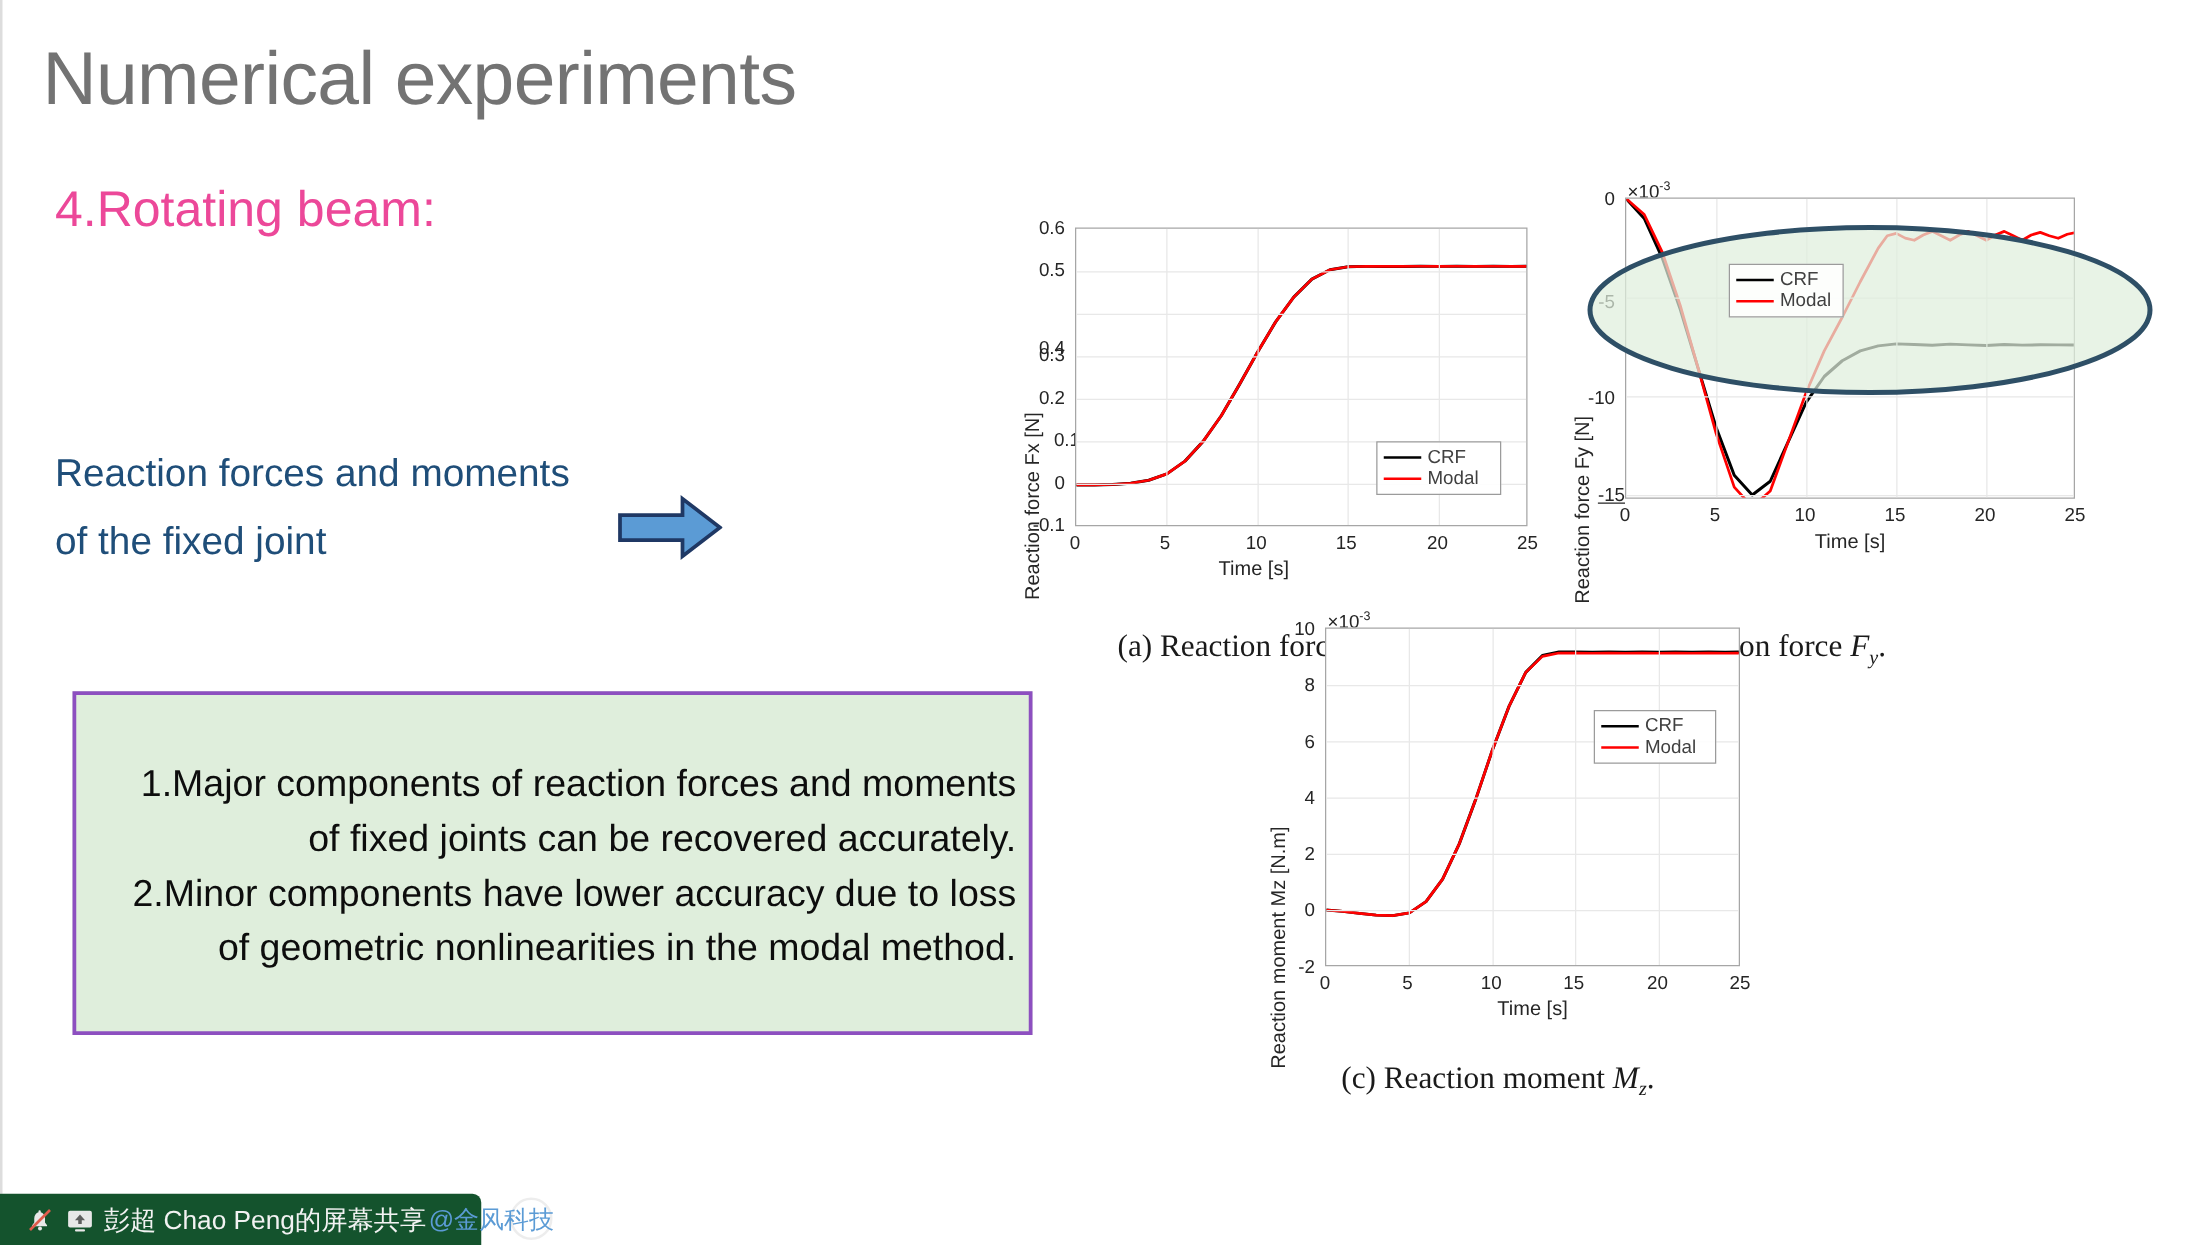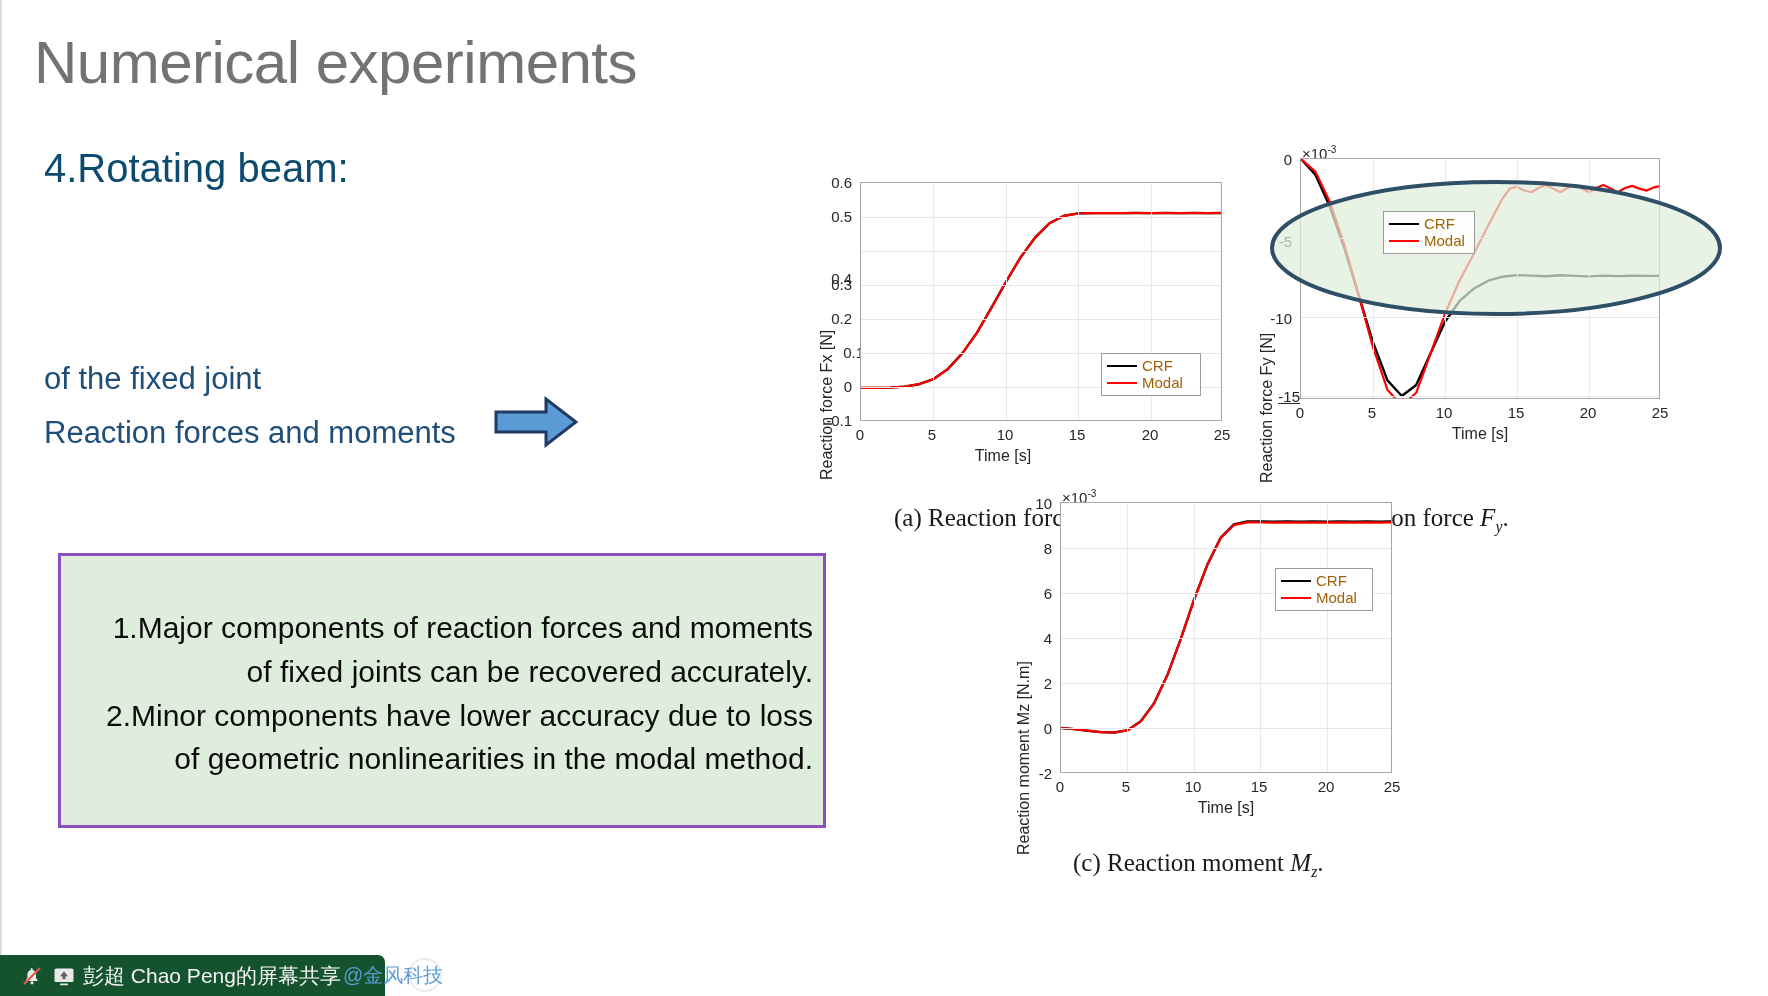--- a/index.html
+++ b/index.html
@@ -18,21 +18,21 @@
   #slide-title{
     position:absolute;left:34px;top:31px;
     font-size:60px;line-height:1.05;
     color:#737373;letter-spacing:-0.5px;
     white-space:nowrap;
   }
 
   
   #section-heading{
     position:absolute;left:44px;top:146px;
-    font-size:40px;color:#0c4a6e;white-space:nowrap;
+    font-size:40px;color:#ec4899;white-space:nowrap;
   }
   #subject-line{
     position:absolute;left:44px;top:352px;
     font-size:31px;color:#1f4e79;line-height:1.75;
     width:520px;
   }
 
   
   .arrow-wrap{position:absolute;left:494px;top:394px;width:84px;height:56px;}
 
@@ -67,21 +67,21 @@
   .expo sup{font-size:10px;vertical-align:super;}
 
   .legend{
     position:absolute;box-sizing:border-box;
     border:1px solid #9b9b9b;background:rgba(255,255,255,0.88);
     padding:3px 6px 4px 5px;
   }
   .legrow{display:flex;align-items:center;height:17px;}
   .legline{width:30px;height:0;border-top:2.5px solid #000;margin-right:5px;}
   .legline.red{border-top-color:#ff0000;}
-  .legtxt{font-size:15px;color:#a16207;line-height:1;}
+  .legtxt{font-size:15px;color:#404040;line-height:1;}
 
   .caption{
     position:absolute;font-family:"Liberation Serif",serif;
     font-size:25px;color:#1a1a1a;white-space:nowrap;
   }
   .caption i{font-family:"Liberation Serif",serif;font-style:italic;}
   .caption sub{font-size:16px;font-style:italic;}
 
   
   .ellipse-wrap{position:absolute;left:1268px;top:178px;width:460px;height:140px;}
@@ -102,22 +102,22 @@
 <body>
 
 <div class="slide">
 
   <div class="left-edge"></div>
 
   <div id="slide-title">Numerical experiments</div>
 
   <div id="section-heading">4.Rotating beam:</div>
   <div id="subject-line">
+    <div>Reaction forces and moments</div>
     <div>of the fixed joint</div>
-    <div>Reaction forces and moments</div>
   </div>
 
   <div class="arrow-wrap">
     <svg width="84" height="56" viewBox="0 0 84 56">
       <polygon points="2,18 52,18 52,5 82,28 52,51 52,38 2,38" fill="#5b9bd5" stroke="#1f3864" stroke-width="3"></polygon>
     </svg>
   </div>
 
   <div id="callout">
     <div class="ct">

